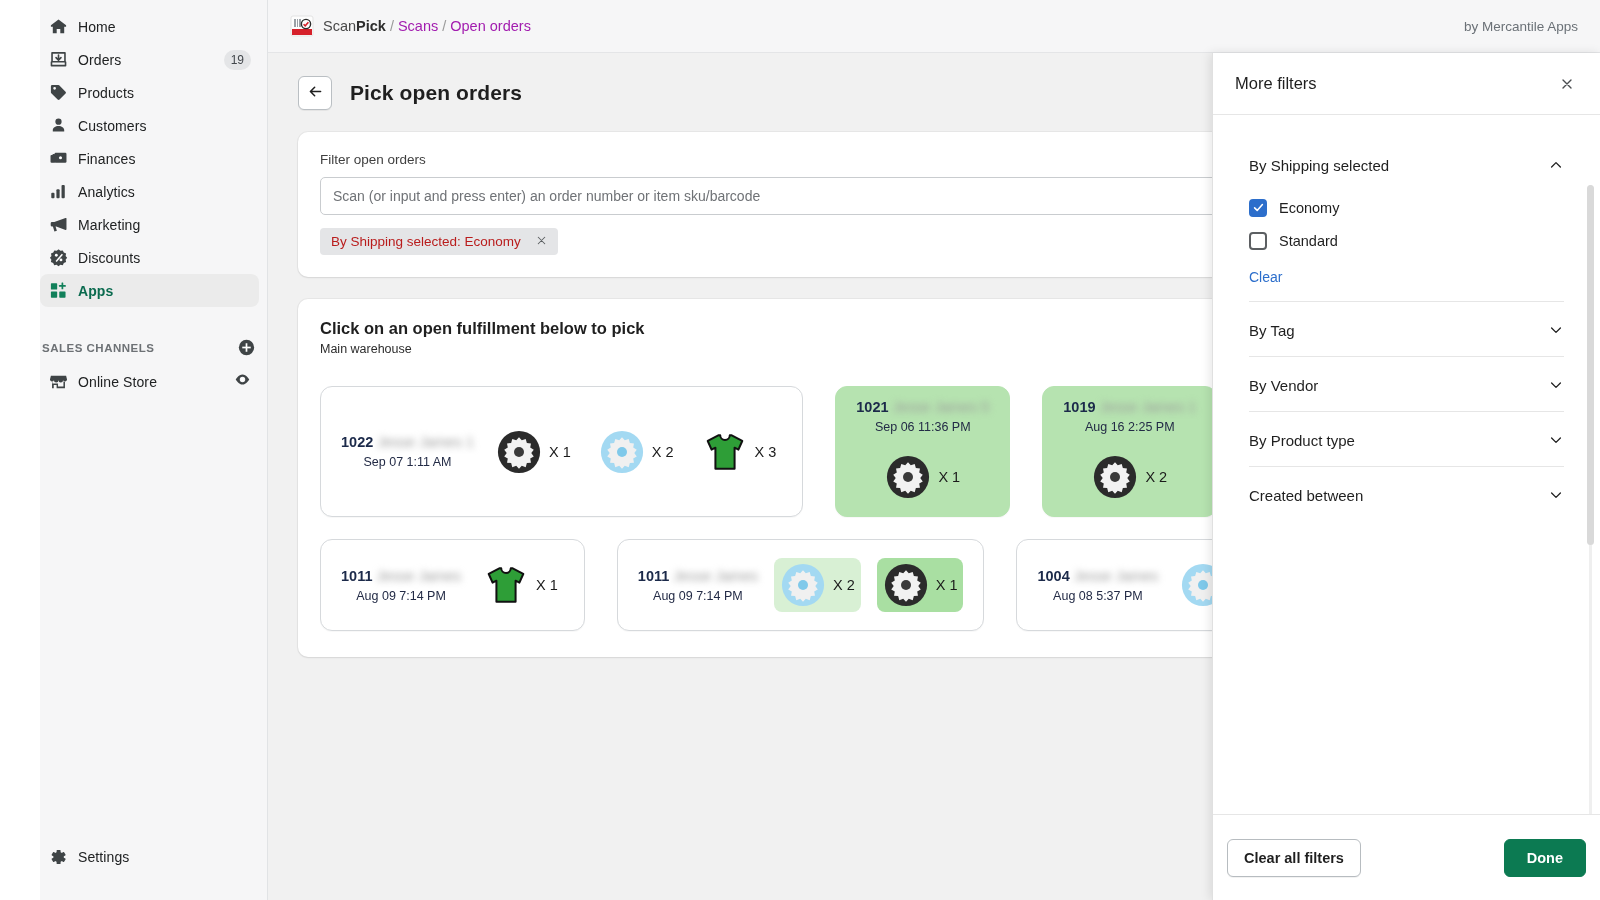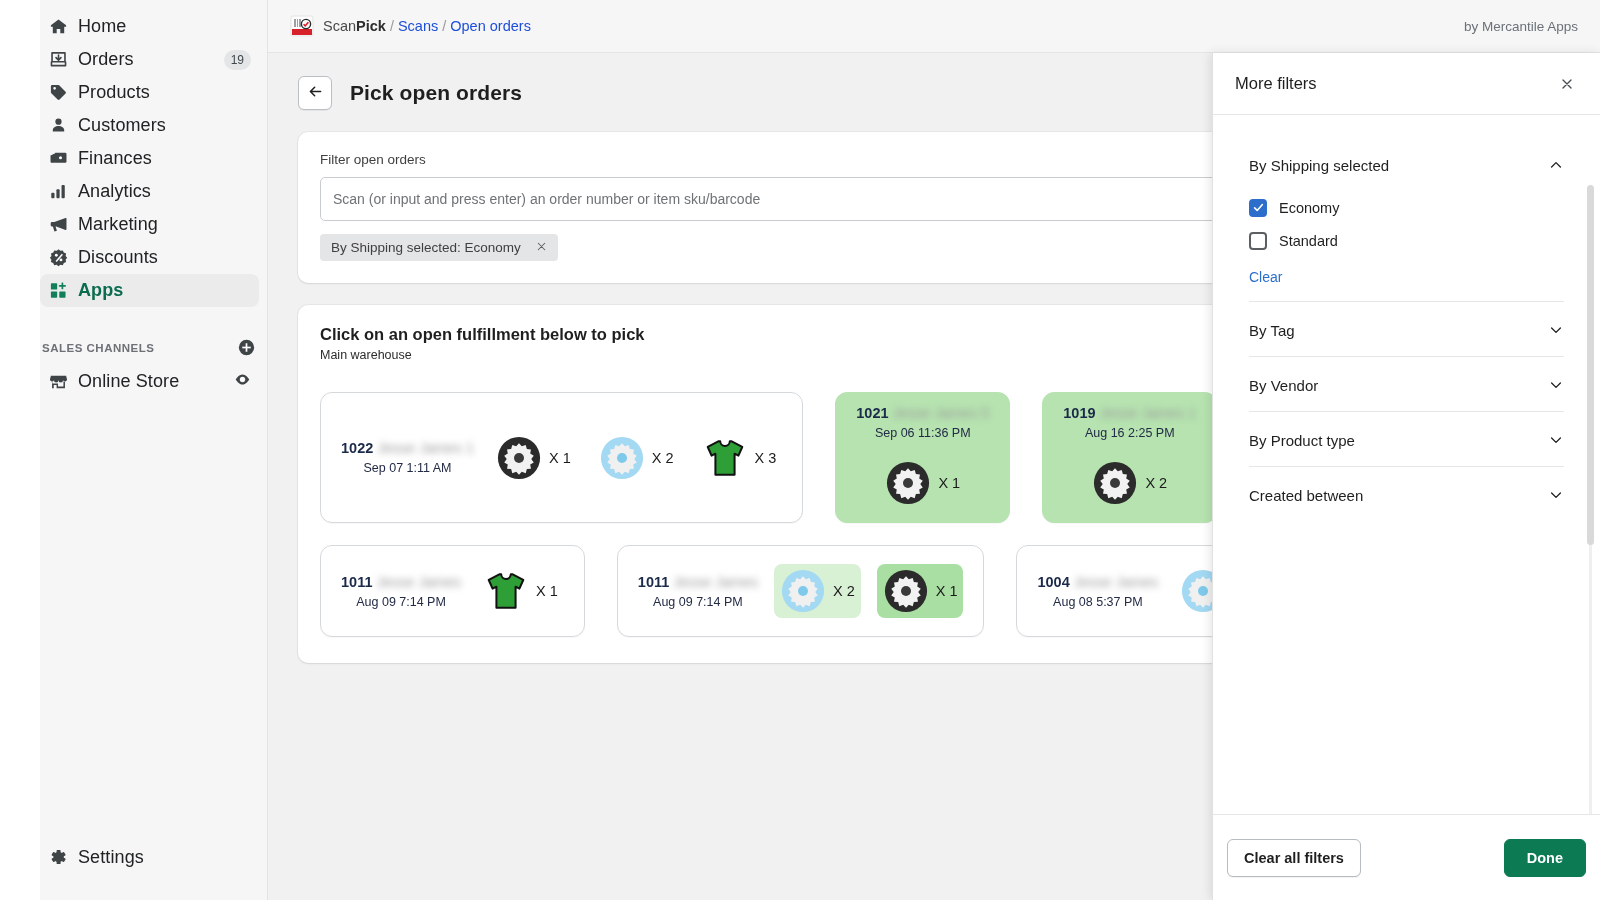--- a/index.html
+++ b/index.html
@@ -33,21 +33,21 @@
     position: relative;
   }
   .nav-item.active { background: #ebebeb; }
   .nav-icon {
     width: 20px; height: 20px; flex: 0 0 20px;
     display:flex; align-items:center; justify-content:center;
     margin-right: 10px;
   }
   .nav-icon svg { display:block; }
   .nav-label {
-    font-size: 18px; color: #202223; letter-spacing: 0.1px;
+    font-size: 14px; color: #202223; letter-spacing: 0.1px;
   }
   .nav-item.active .nav-label { color: #0b6b4f; font-weight: 600; }
   .nav-badge {
     margin-left: auto;
     background: #e4e5e7; color: #42474c;
     font-size: 12px; line-height: 1;
     padding: 4px 7px; border-radius: 10px;
     min-width: 24px; text-align: center;
   }
   .side-section {
@@ -78,50 +78,50 @@
     display:flex; align-items:center;
     padding: 0 22px 0 22px;
   }
   .brand { display:flex; align-items:center; gap:9px; }
   .brand-logo {
     width: 24px; height: 22px; position: relative; display:block;
   }
   .crumbs { font-size: 14.5px; color: #4a4a4a; }
   .crumbs .b { font-weight: 700; color:#2d2d2d; }
   .crumbs .sep { color:#9a9a9a; margin: 0 4px; }
-  .crumbs .lnk { color:#1d4ed8; }
+  .crumbs .lnk { color:#a21caf; }
   .byline { margin-left:auto; font-size: 13.5px; color:#6b7177; }
 
   .content { position: relative; height: 847px; overflow: hidden; }
 
   .page-head { display:flex; align-items:center; gap: 18px; padding: 23px 0 0 30px; }
   .back-btn {
     width: 34px; height: 34px; border: 1px solid #babfc3; border-radius: 6px;
     background: #fff; display:flex; align-items:center; justify-content:center;
     cursor:pointer; box-shadow: 0 1px 0 rgba(0,0,0,0.05);
   }
   .page-title { font-size: 21px; font-weight: 700; color: #1f1f1f; letter-spacing:0.1px; }
 
   .card {
     background:#fff; border-radius: 10px; margin: 22px 30px 0 30px;
     box-shadow: 0 0 0 1px rgba(0,0,0,0.04), 0 1px 2px rgba(0,0,0,0.08);
   }
   .filter-card { padding: 20px 22px 22px 22px; }
   .filter-label { font-size: 13.5px; color: #3f3f3f; margin-bottom: 10px; }
   .scan-input {
-    width: 100%; height: 44px; border: 1px solid #c9cccf; border-radius: 5px;
+    width: 100%; height: 38px; border: 1px solid #c9cccf; border-radius: 5px;
     padding: 4px 12px; font-size: 14px; color:#202223;
     font-family: "Liberation Sans", sans-serif; background:#fff;
   }
   .scan-input::placeholder { color:#6f7276; }
   .chips { margin-top: 13px; display:flex; gap: 8px; }
   .chip {
     display:inline-flex; align-items:center; gap: 14px;
     background:#e4e5e7; border-radius: 4px; padding: 6px 10px 6px 11px;
-    font-size: 13.5px; color:#404040; cursor:pointer;
+    font-size: 13.5px; color:#b91c1c; cursor:pointer;
   }
   .chip .x { color:#5c5f62; font-size: 15px; line-height:1; }
 
   .list-card { padding: 20px 22px 26px 22px; }
   .list-title { font-size: 16.5px; font-weight: 700; color: #1f1f1f; }
   .list-sub { font-size: 12.5px; color: #2c2c2c; margin-top: 4px; }
 
   .grid {
     display: flex; flex-wrap: wrap;
     gap: 22px 32px;

